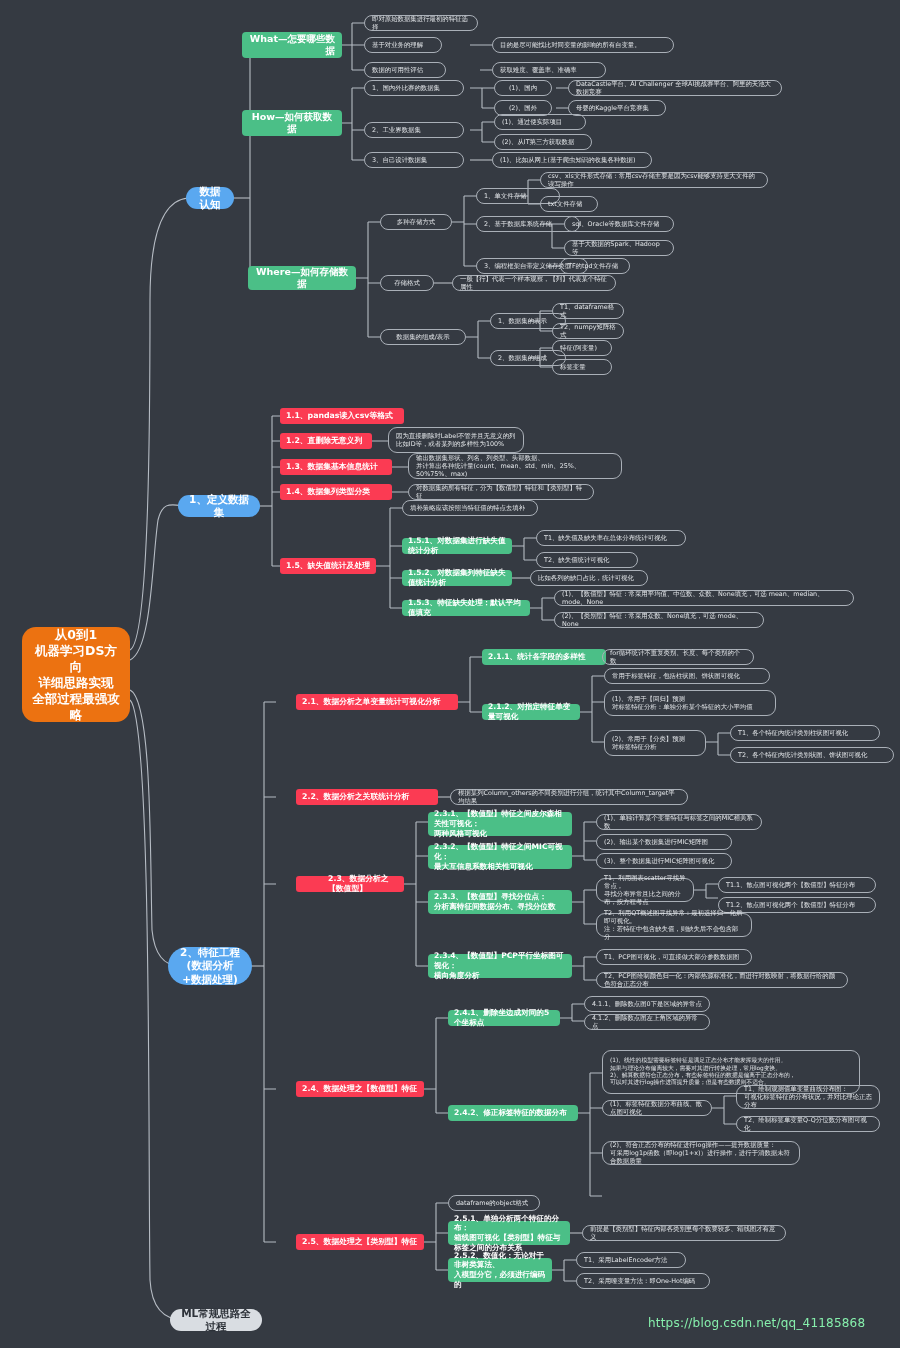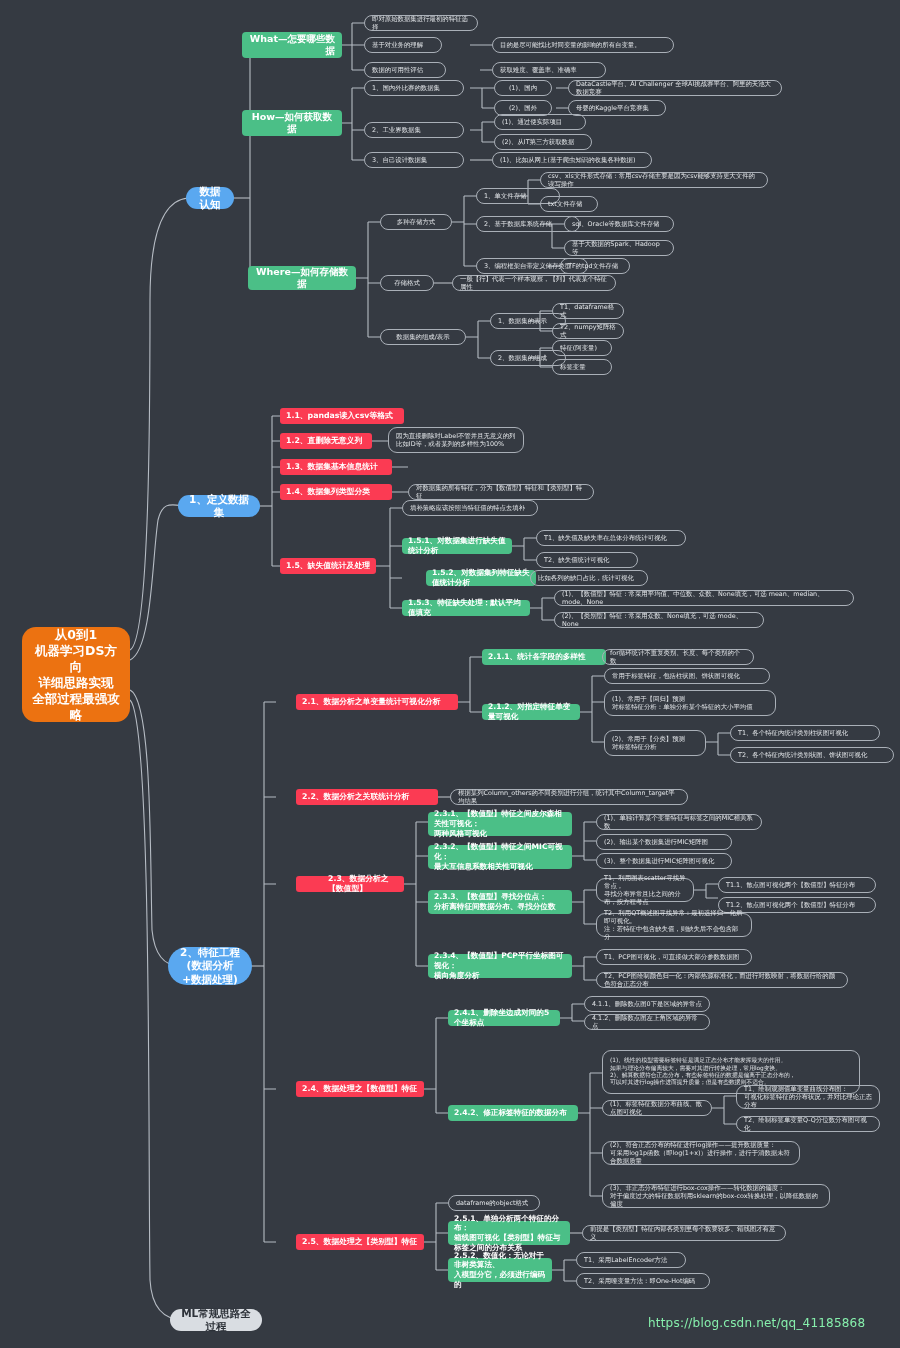--- a/index.html
+++ b/index.html
@@ -264,28 +264,30 @@
   <div class="node n-out" style="left:552px;top:323px;width:72px;height:16px;">T2、numpy矩阵格式</div>
   <div class="node n-out" style="left:490px;top:350px;width:76px;height:16px;">2、数据集的组成</div>
   <div class="node n-out" style="left:552px;top:340px;width:60px;height:16px;">特征(阿变量)</div>
   <div class="node n-out" style="left:552px;top:359px;width:60px;height:16px;">标签变量</div>
 
   <div class="node n-red" style="left:280px;top:408px;width:124px;height:16px;">1.1、pandas读入csv等格式</div>
   <div class="node n-red" style="left:280px;top:433px;width:92px;height:16px;">1.2、直删除无意义列</div>
   <div class="node n-out rr" style="left:388px;top:427px;width:136px;height:26px;">因为直接删除对Label不管并且无意义的列
 比如ID等，或者某列的多样性为100%</div>
   <div class="node n-red" style="left:280px;top:459px;width:112px;height:16px;">1.3、数据集基本信息统计</div>
+  <div class="node n-out rr" style="left:408px;top:453px;width:214px;height:26px;">输出数据集形状、列名、列类型、头部数据、
+并计算出各种统计量(count、mean、std、min、25%、50%75%、max)</div>
   <div class="node n-red" style="left:280px;top:484px;width:112px;height:16px;">1.4、数据集列类型分类</div>
   <div class="node n-out" style="left:408px;top:484px;width:186px;height:16px;">对数据集的所有特征，分为【数值型】特征和【类别型】特征</div>
   <div class="node n-red" style="left:280px;top:558px;width:96px;height:16px;">1.5、缺失值统计及处理</div>
   <div class="node n-out" style="left:402px;top:500px;width:136px;height:16px;">填补策略应该按照当特征值的特点去填补</div>
   <div class="node n-green-l" style="left:402px;top:538px;width:110px;height:16px;">1.5.1、对数据集进行缺失值统计分析</div>
   <div class="node n-out" style="left:536px;top:530px;width:150px;height:16px;">T1、缺失值及缺失率在总体分布统计可视化</div>
   <div class="node n-out" style="left:536px;top:552px;width:102px;height:16px;">T2、缺失值统计可视化</div>
-  <div class="node n-green-l" style="left:402px;top:570px;width:110px;height:16px;margin-left:24px;">1.5.2、对数据集列特征缺失值统计分析</div>
+  <div class="node n-green-l" style="left:402px;top:570px;width:110px;height:16px;">1.5.2、对数据集列特征缺失值统计分析</div>
   <div class="node n-out" style="left:530px;top:570px;width:118px;height:16px;">比如各列的缺口占比，统计可视化</div>
   <div class="node n-green-l" style="left:402px;top:600px;width:128px;height:16px;">1.5.3、特征缺失处理：默认平均值填充</div>
   <div class="node n-out" style="left:554px;top:590px;width:300px;height:16px;">(1)、【数值型】特征：常采用平均值、中位数、众数、None填充，可选 mean、median、mode、None</div>
   <div class="node n-out" style="left:554px;top:612px;width:210px;height:16px;">(2)、【类别型】特征：常采用众数、None填充，可选 mode、None</div>
 
   <div class="node n-red" style="left:296px;top:694px;width:162px;height:16px;">2.1、数据分析之单变量统计可视化分析</div>
   <div class="node n-green-l" style="left:482px;top:649px;width:124px;height:16px;">2.1.1、统计各字段的多样性</div>
   <div class="node n-out" style="left:602px;top:649px;width:152px;height:16px;">for循环统计不重复类别、长度、每个类别的个数</div>
   <div class="node n-green-l" style="left:482px;top:704px;width:98px;height:16px;">2.1.2、对指定特征单变量可视化</div>
   <div class="node n-out" style="left:604px;top:668px;width:166px;height:16px;">常用于标签特征，包括柱状图、饼状图可视化</div>
@@ -328,22 +330,20 @@
   <div class="node n-out rr" style="left:602px;top:1050px;width:258px;height:44px;font-size:5.8px;">(1)、线性的模型需要标签特征是满足正态分布才能发挥最大的作用。
 如果与理论分布偏离较大，需要对其进行转换处理，常用log变换。
 2)、解算数据符合正态分布，有些标签特征的数据是偏离于正态分布的，
 可以对其进行log操作进而提升质量；但是有些数据则不适合。</div>
   <div class="node n-out" style="left:602px;top:1100px;width:110px;height:16px;">(1)、标签特征数据分布曲线、散点图可视化</div>
   <div class="node n-out rr" style="left:736px;top:1085px;width:144px;height:24px;">T1、绘制观测值单变量曲线分布图：
 可视化标签特征的分布状况，并对比理论正态分布</div>
   <div class="node n-out" style="left:736px;top:1116px;width:144px;height:16px;">T2、绘制标签单变量Q-Q分位数分布图可视化</div>
   <div class="node n-out rr" style="left:602px;top:1141px;width:198px;height:24px;">(2)、符合正态分布的特征进行log操作——提升数据质量：
 可采用log1p函数（即log(1+x)）进行操作，进行于消数据未符合数据质量</div>
-  <div class="node n-out rr" style="left:602px;top:1184px;width:228px;height:24px;">(3)、非正态分布特征进行box-cox操作——转化数据的偏度：
-对于偏度过大的特征数据利用sklearn的box-cox转换处理，以降低数据的偏度</div>
 
   <div class="node n-red" style="left:296px;top:1234px;width:128px;height:16px;">2.5、数据处理之【类别型】特征</div>
   <div class="node n-out" style="left:448px;top:1195px;width:92px;height:16px;">dataframe的object格式</div>
   <div class="node n-green-l" style="left:448px;top:1221px;width:122px;height:24px;">2.5.1、单独分析两个特征的分布：
 箱线图可视化【类别型】特征与标签之间的分布关系</div>
   <div class="node n-out" style="left:582px;top:1225px;width:204px;height:16px;">前提是【类别型】特征内部各类别里每个数要较多、箱线图才有意义</div>
   <div class="node n-green-l" style="left:448px;top:1258px;width:104px;height:24px;">2.5.2、数值化：无论对于非树类算法、
 入模型分它，必须进行编码的</div>
   <div class="node n-out" style="left:576px;top:1252px;width:110px;height:16px;">T1、采用LabelEncoder方法</div>
   <div class="node n-out" style="left:576px;top:1273px;width:134px;height:16px;">T2、采用哑变量方法：即One-Hot编码</div>

